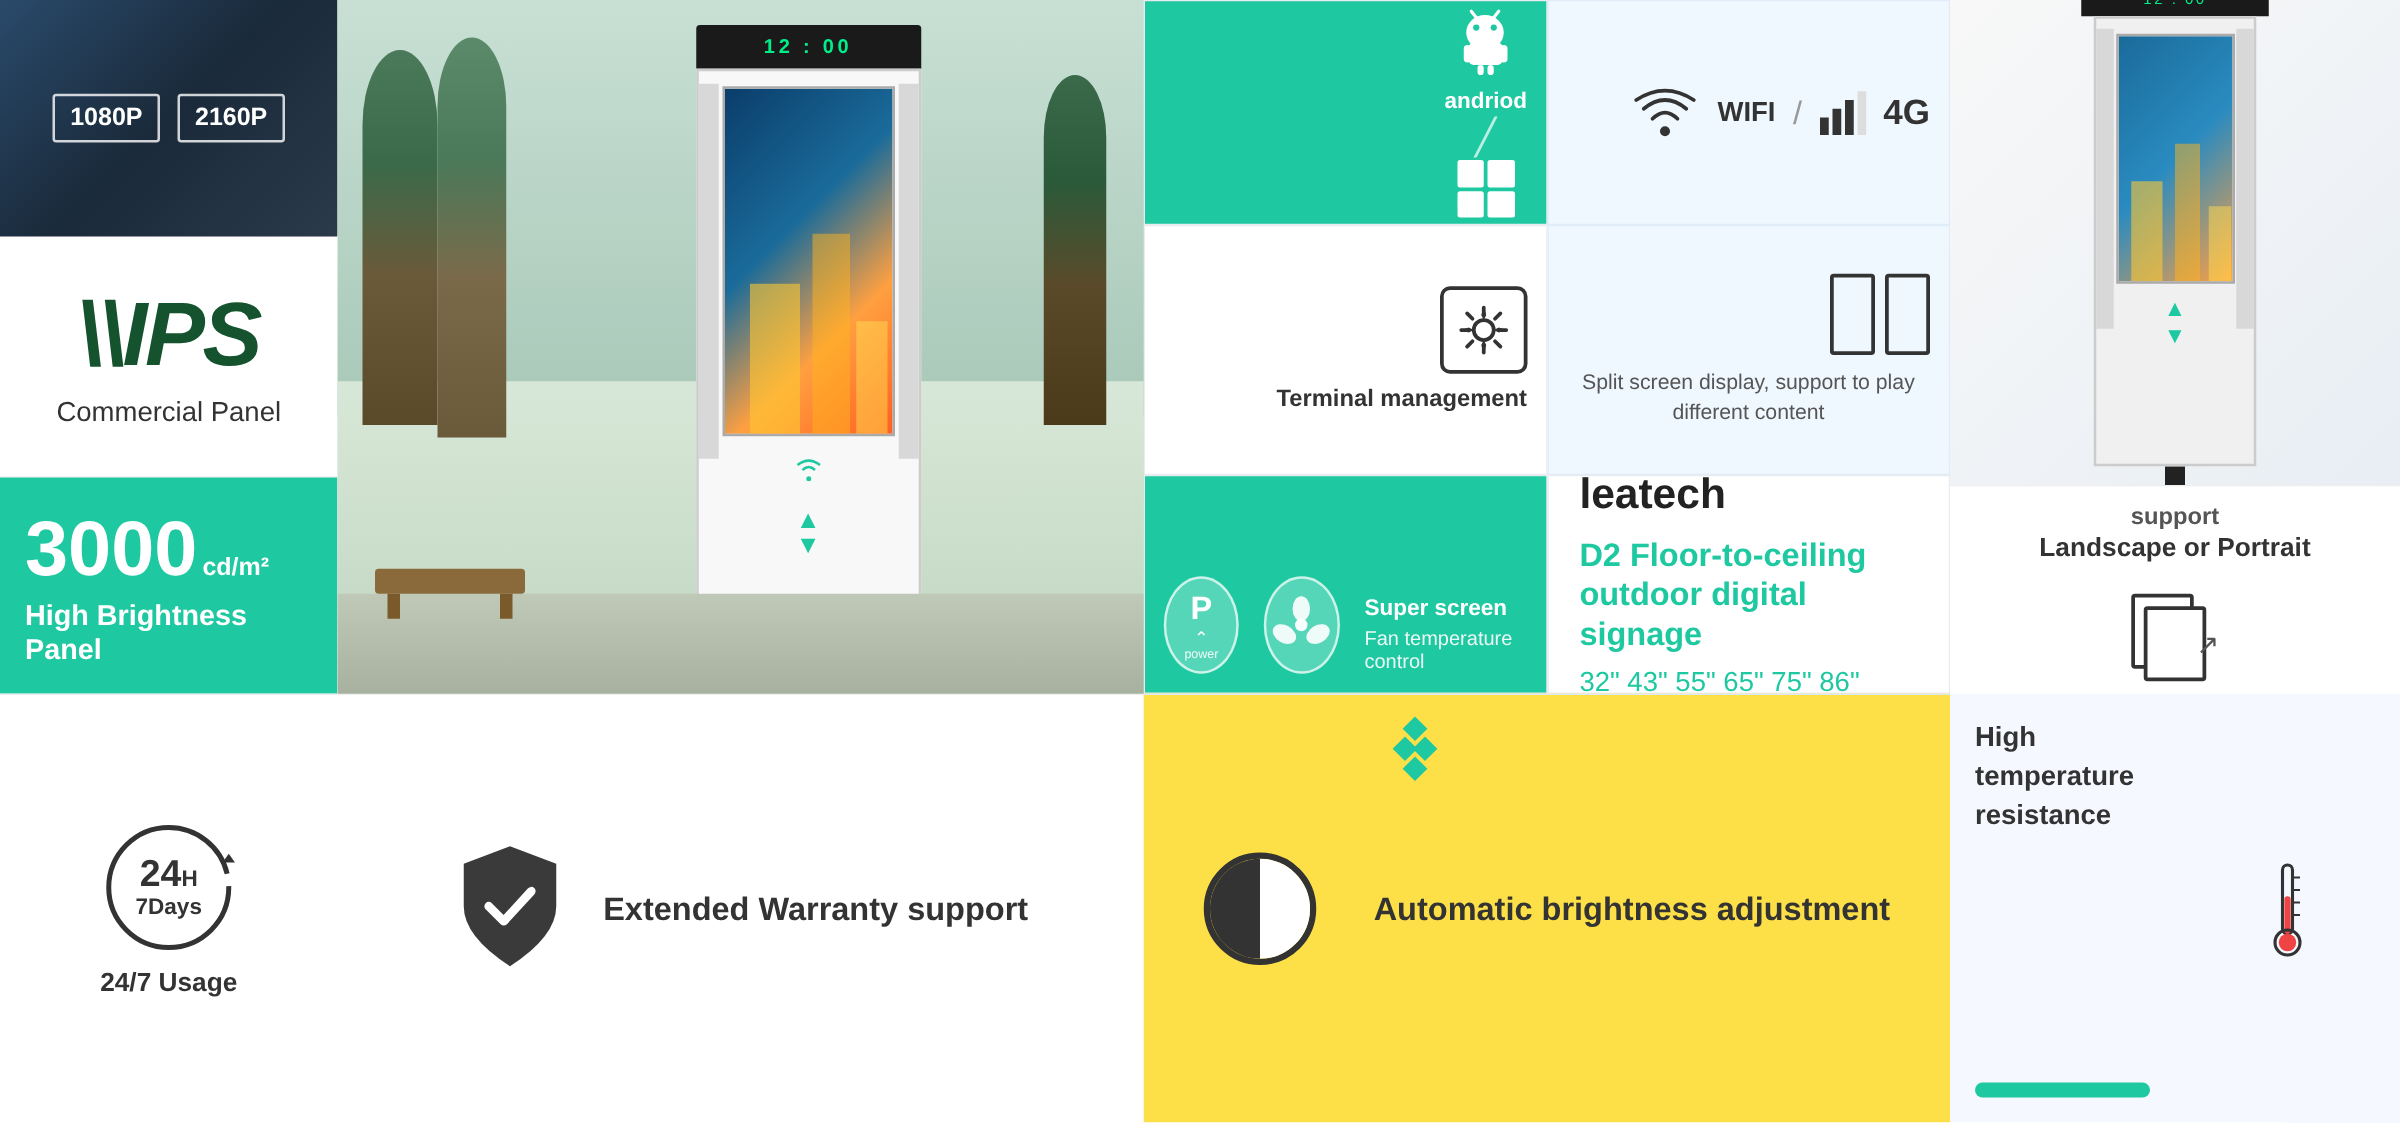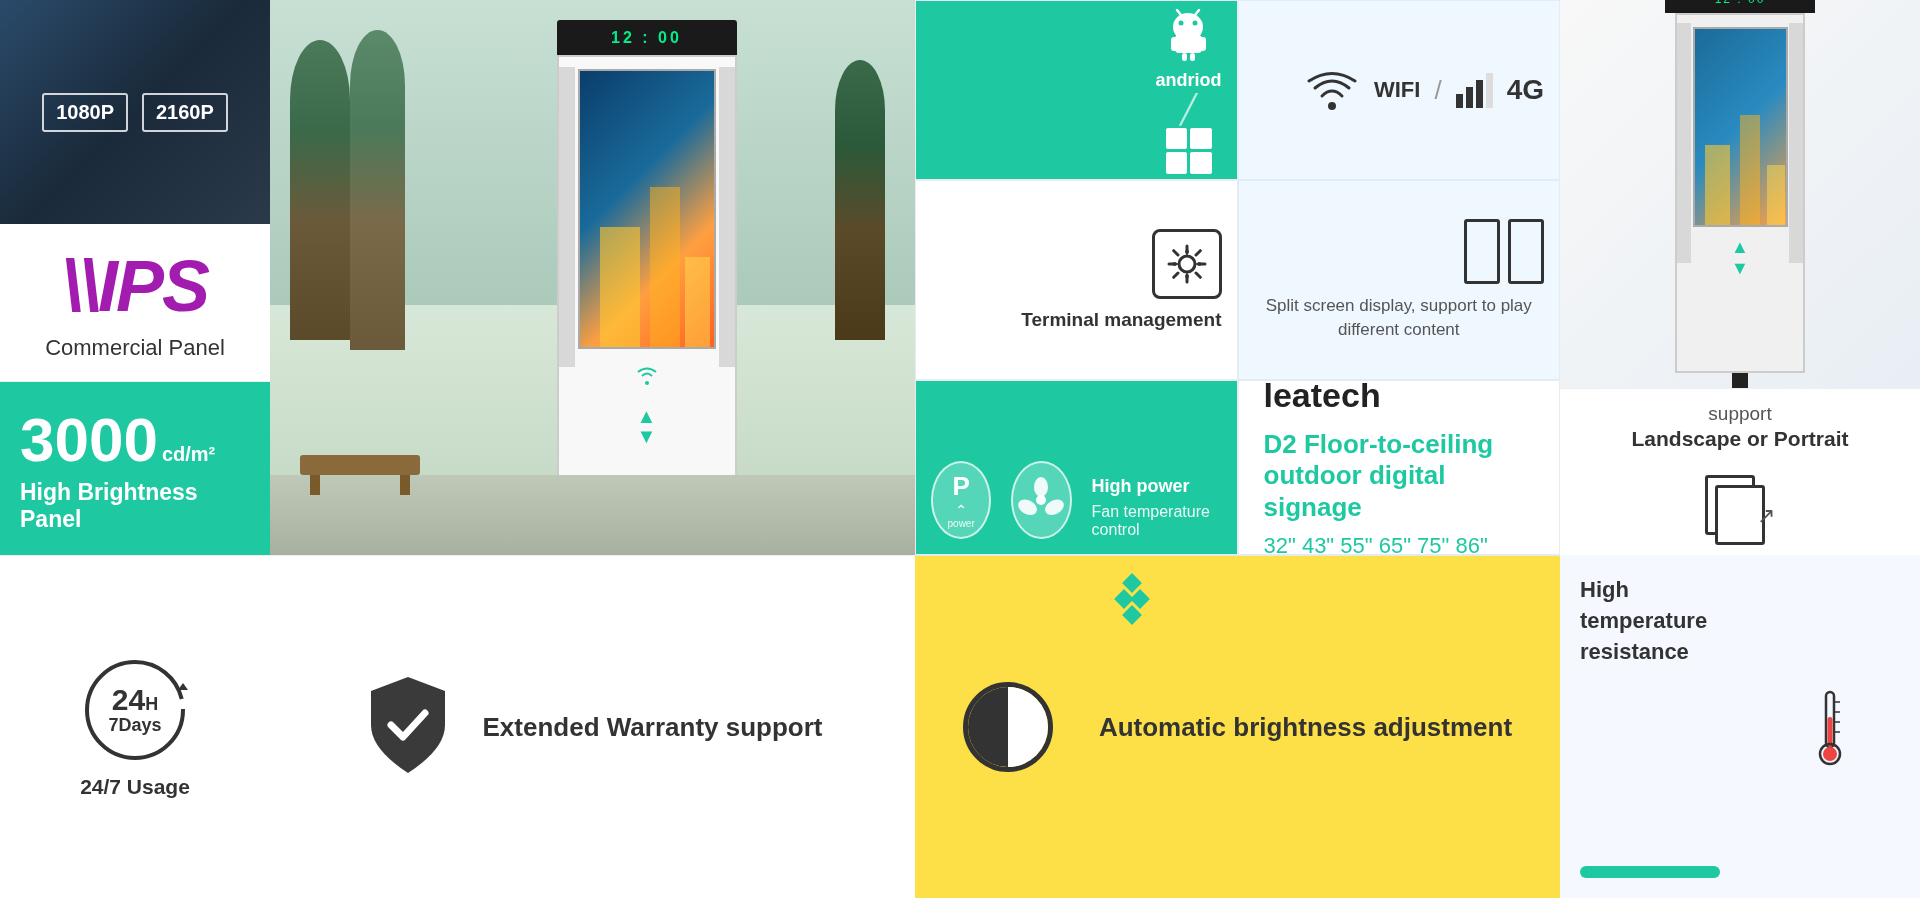--- a/index.html
+++ b/index.html
@@ -24,21 +24,21 @@
       grid-column: 1;
       grid-row: 1;
       display: flex;
       flex-direction: column;
       background: #fff;
     }
 
     .resolution-box {
       background: #1a1a2e;
       background-image: linear-gradient(to bottom, #2c3e50, #1a1a2e);
-      height: 224px;
+      height: 189px;
       display: flex;
       align-items: center;
       justify-content: center;
       gap: 14px;
       position: relative;
       overflow: hidden;
     }
     .resolution-box::before {
       content: '';
       position: absolute;
@@ -170,21 +170,21 @@
 
   <div class="col1-row1">
 
     <div class="resolution-box">
       <div class="res-badge">1080P</div>
       <div class="res-badge">2160P</div>
     </div>
 
     <div class="ips-box">
       <div style="display:flex; align-items:center; font-size:72px; font-weight:900; color:#222; font-style:italic; letter-spacing:-2px;">
-        <span style="font-size:72px; font-weight:900; color:#a21caf;">\\IPS</span>
+        <span style="font-size:72px; font-weight:900; color:#14532d;">\\IPS</span>
       </div>
       <div style="font-size:22px; color:#333; margin-top:8px; font-weight:500;">Commercial Panel</div>
     </div>
 
     <div class="brightness-box">
       <div style="display:flex; align-items:baseline; gap:4px;">
         <span style="font-size:62px; font-weight:900; color:#fff;">3000</span>
         <span style="font-size:20px; font-weight:600; color:#fff;">cd/m²</span>
       </div>
       <div style="font-size:23px; color:#fff; font-weight:600; margin-top:4px;">High Brightness Panel</div>
@@ -332,21 +332,21 @@
       <div style="width:78px; height:78px; border-radius:50%; background:rgba(255,255,255,0.25); border:2px solid rgba(255,255,255,0.7); display:flex; align-items:center; justify-content:center;">
 
         <svg width="50" height="50" viewBox="0 0 50 50">
           <ellipse cx="25" cy="12" rx="7" ry="10" fill="rgba(255,255,255,0.9)" transform="rotate(0 25 25)"></ellipse>
           <ellipse cx="38" cy="33" rx="7" ry="10" fill="rgba(255,255,255,0.9)" transform="rotate(120 25 25)"></ellipse>
           <ellipse cx="12" cy="33" rx="7" ry="10" fill="rgba(255,255,255,0.9)" transform="rotate(240 25 25)"></ellipse>
           <circle cx="25" cy="25" r="5" fill="rgba(255,255,255,0.95)"></circle>
         </svg>
       </div>
       <div style="display:flex; flex-direction:column; gap:6px;">
-        <span style="font-size:18px; color:#fff; font-weight:700;">High power</span>
+        <span style="font-size:18px; color:#fff; font-weight:700;">Super screen</span>
         <span style="font-size:16px; color:rgba(255,255,255,0.9);">Fan temperature control</span>
       </div>
     </div>
 
     <div style="grid-column: span 1; display:flex; flex-direction:column; justify-content:center; padding:20px 25px; background:#fff; border:1px solid #e8ecf0;">
       <div style="display:flex; align-items:baseline; gap:14px; flex-wrap:wrap;">
         <span style="font-size:34px; font-weight:900; color:#222;">leatech</span>
         <span style="font-size:26px; font-weight:700; color:#1ec8a0; line-height:1.2;">D2 Floor-to-ceiling<br>outdoor digital signage</span>
       </div>
       <div style="font-size:22px; color:#1ec8a0; margin-top:10px; font-weight:500;">32" 43" 55" 65" 75" 86"</div>
@@ -394,21 +394,21 @@
             <div style="position:absolute; bottom:0; left:72px; width:18px; height:60px; background:rgba(255,220,80,0.5);"></div>
           </div>
           <div style="margin-top:10px; font-size:18px; color:#1ec8a0;">▲</div>
           <div style="font-size:18px; color:#1ec8a0;">▼</div>
         </div>
         <div style="width:16px; height:30px; background:#222;"></div>
       </div>
     </div>
 
     <div style="padding:14px 20px; background:#fff; border-top:1px solid #eee; text-align:center;">
-      <div style="font-size:19px; color:#555; font-weight:400;">support</div>
+      <div style="font-size:19px; color:#555; font-weight:700;">support</div>
       <div style="font-size:21px; color:#333; font-weight:600; margin-top:2px;">Landscape or Portrait</div>
     </div>
 
     <div style="padding:10px 20px; background:#fff; display:flex; align-items:center; justify-content:center; gap:10px;">
 
       <div style="position:relative; width:70px; height:70px;">
         <div style="position:absolute; top:0; left:0; width:50px; height:60px; border:3px solid #333; border-radius:3px; background:#fff;"></div>
         <div style="position:absolute; top:10px; left:10px; width:50px; height:60px; border:3px solid #333; border-radius:3px; background:#fff;"></div>
         <div style="position:absolute; top:28px; left:52px; font-size:22px; color:#555;">↗</div>
       </div>

